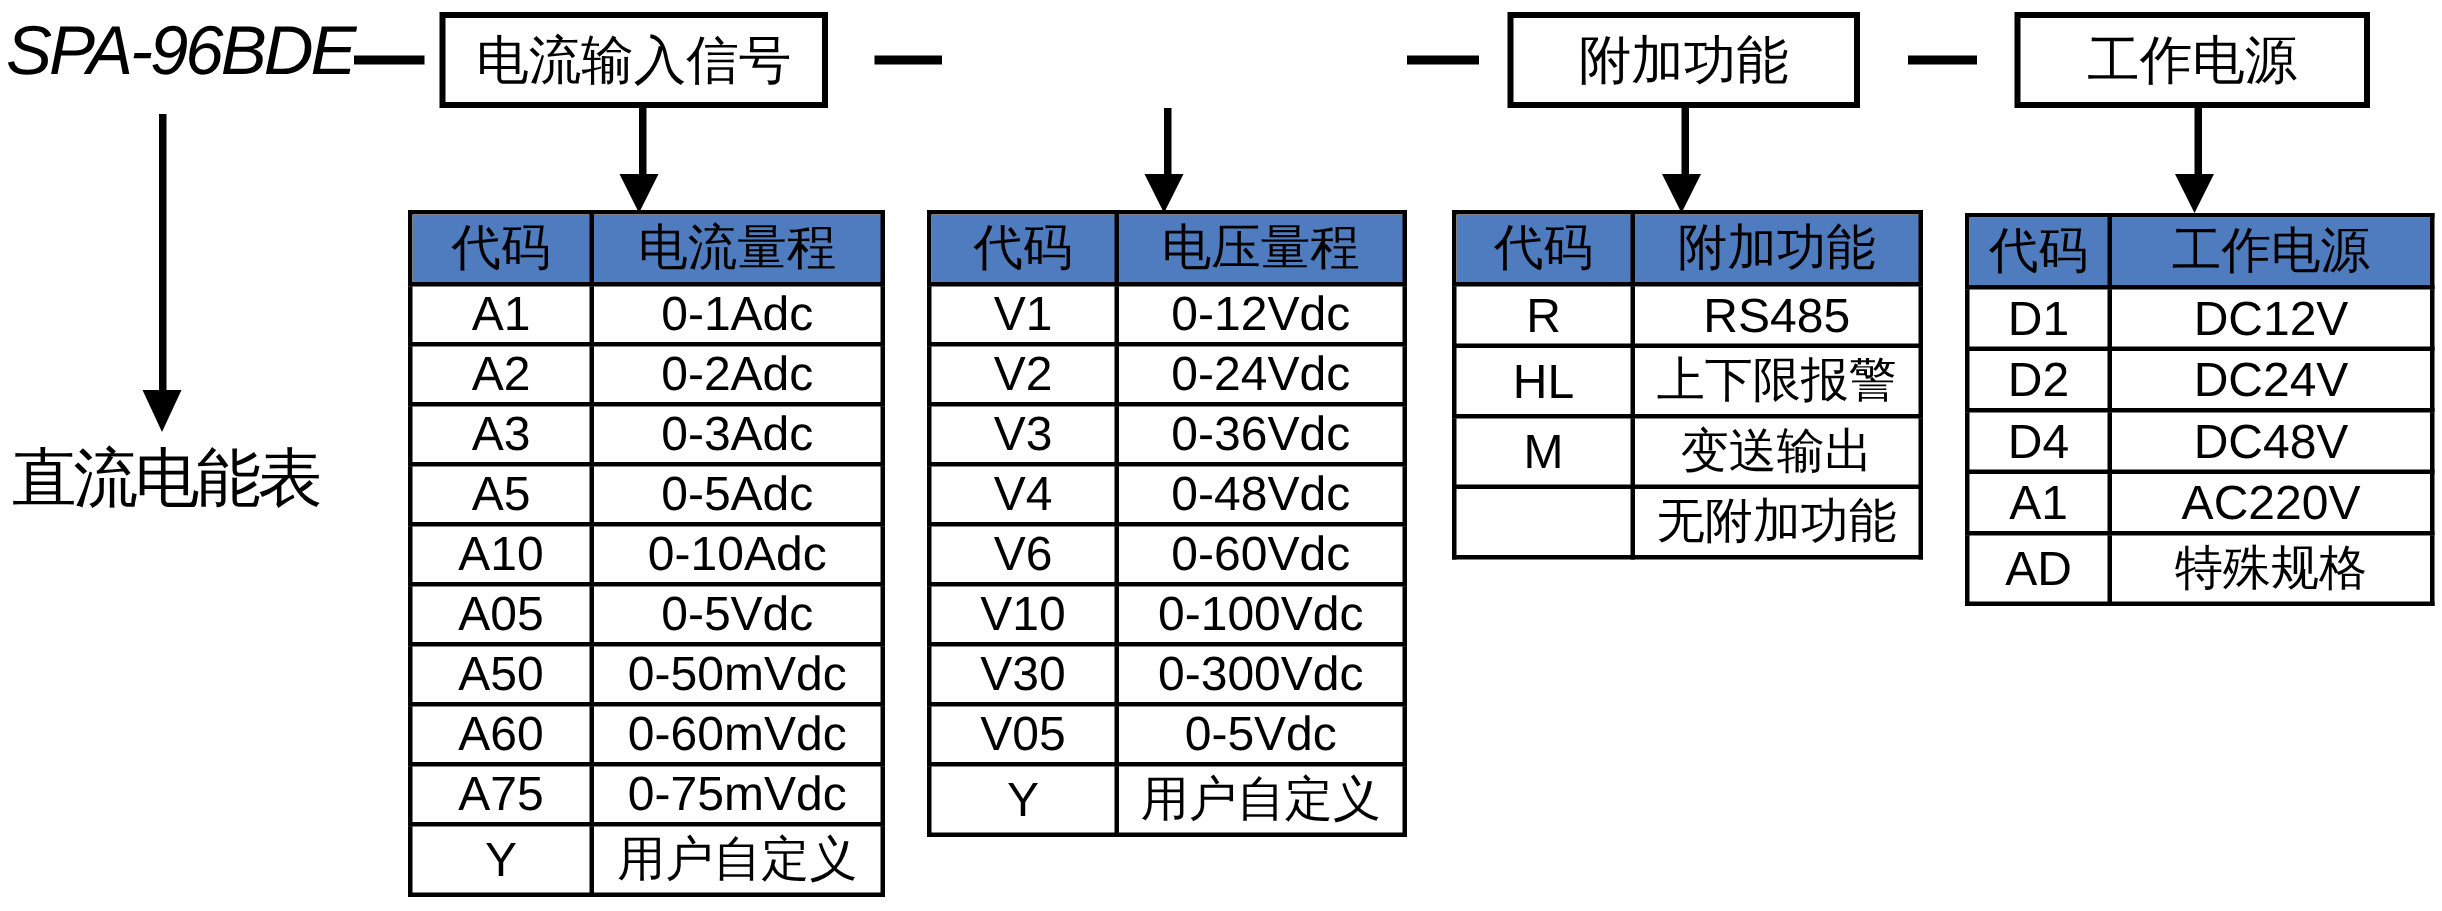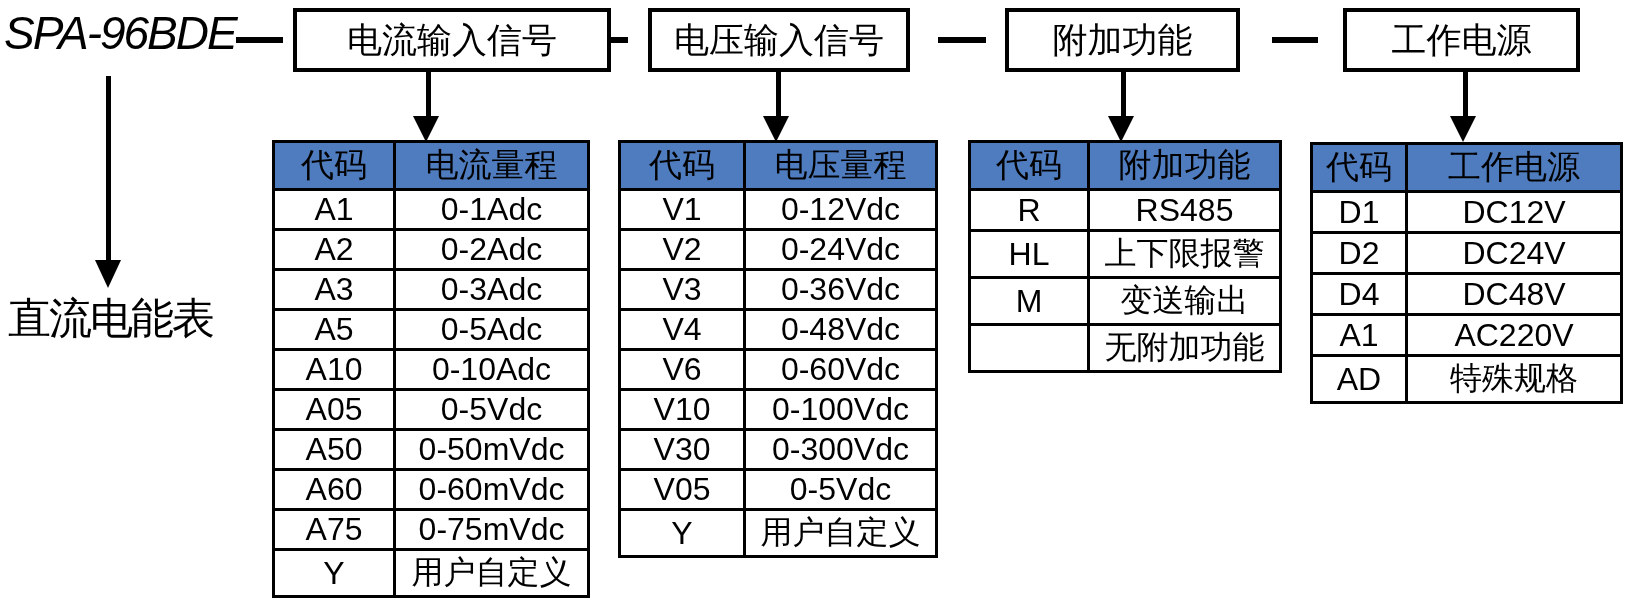--- a/index.html
+++ b/index.html
@@ -36,21 +36,21 @@
     position: absolute;
     top: 8px; height: 64px;
     border: 4px solid var(--line);
     background: #fff;
     display: flex;
     align-items: center;
     justify-content: center;
     font-size: 35px;
     white-space: nowrap;
   }
-  .box-1 { left: 293px;  width: 318px; }
+  .box-1 { left: 293px;  width: 259px; }
   .box-2 { left: 648px;  width: 262px; }
   .box-3 { left: 1005px; width: 235px; }
   .box-4 { left: 1343px; width: 237px; }
   .dash {
     position: absolute;
     top: 37px; height: 6px;
     background: var(--line);
   }
   .dash-0 { left: 236px;  width: 47px; }
   .dash-1 { left: 583px;  width: 45px; }
@@ -118,23 +118,20 @@
   <div class="model-title">SPA-96BDE</div>
 
   <div class="dash dash-0"></div>
   <div class="dash dash-1"></div>
   <div class="dash dash-2"></div>
   <div class="dash dash-3"></div>
 
   <div class="label-box box-1">
     <span>电流输入信号</span>
   </div>
-  <div class="label-box box-2">
-    <span>电压输入信号</span>
-  </div>
   <div class="label-box box-3">
     <span>附加功能</span>
   </div>
   <div class="label-box box-4">
     <span>工作电源</span>
   </div>
 
   <div class="arrow-shaft a1s"></div>
   <div class="arrow-head  a1h"></div>
   <div class="arrow-shaft a2s"></div>

